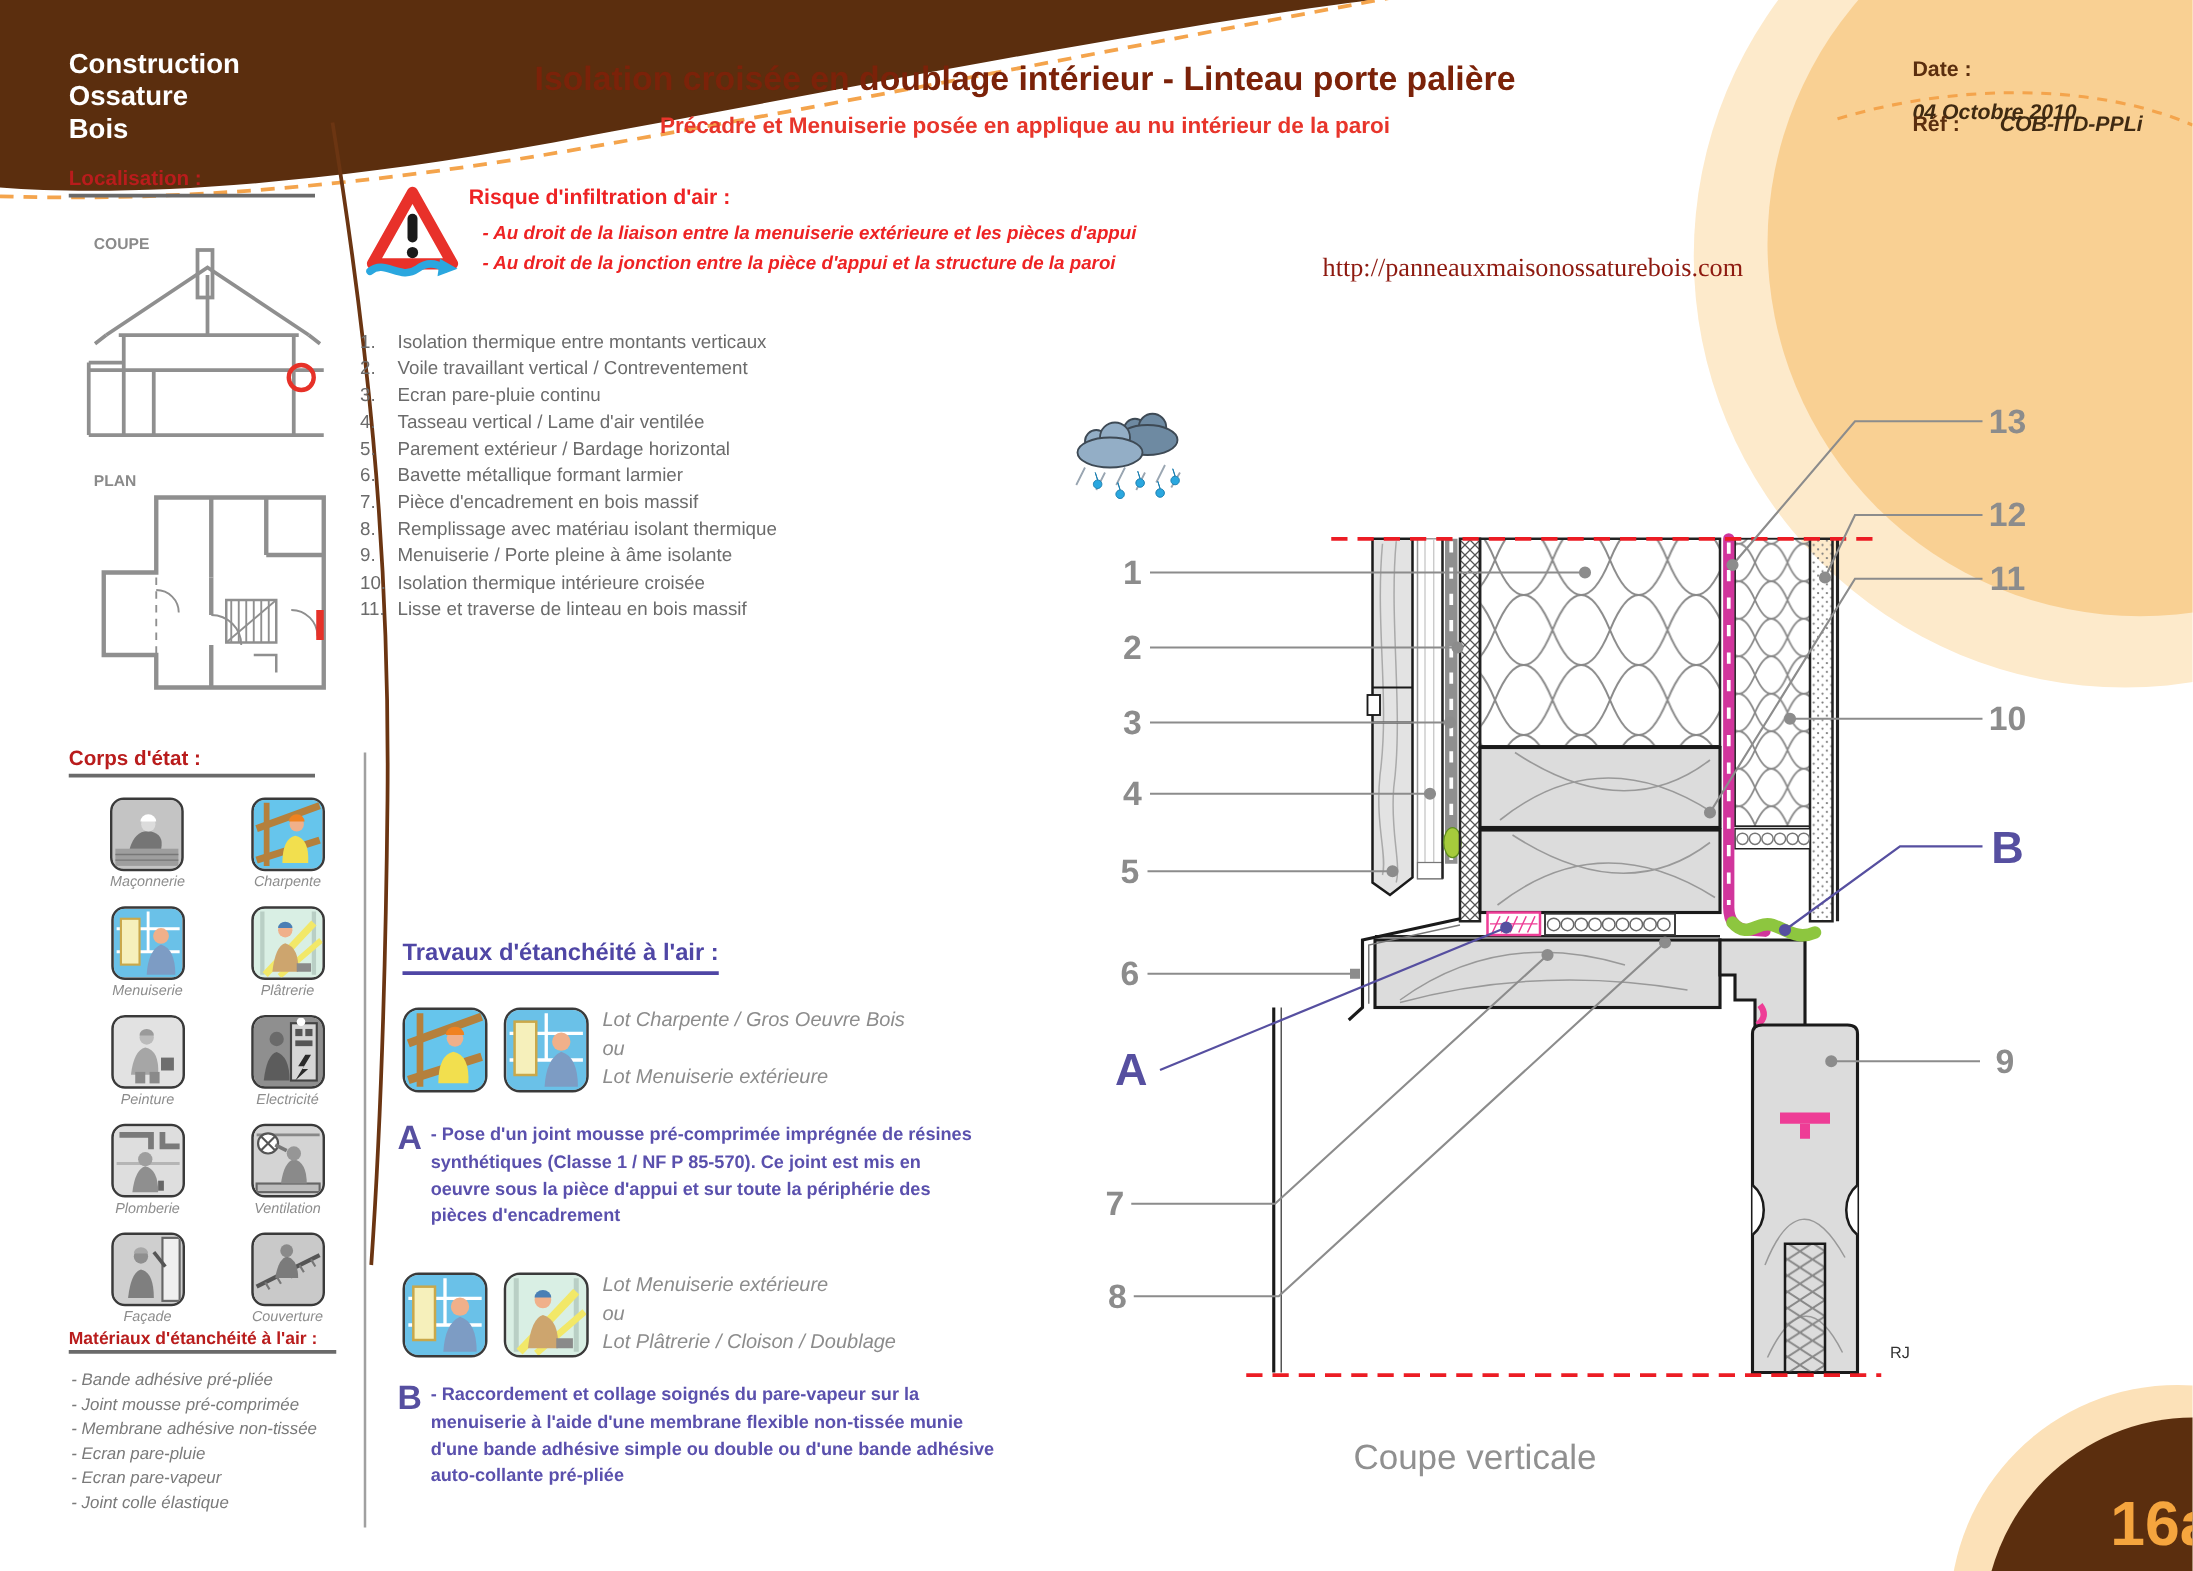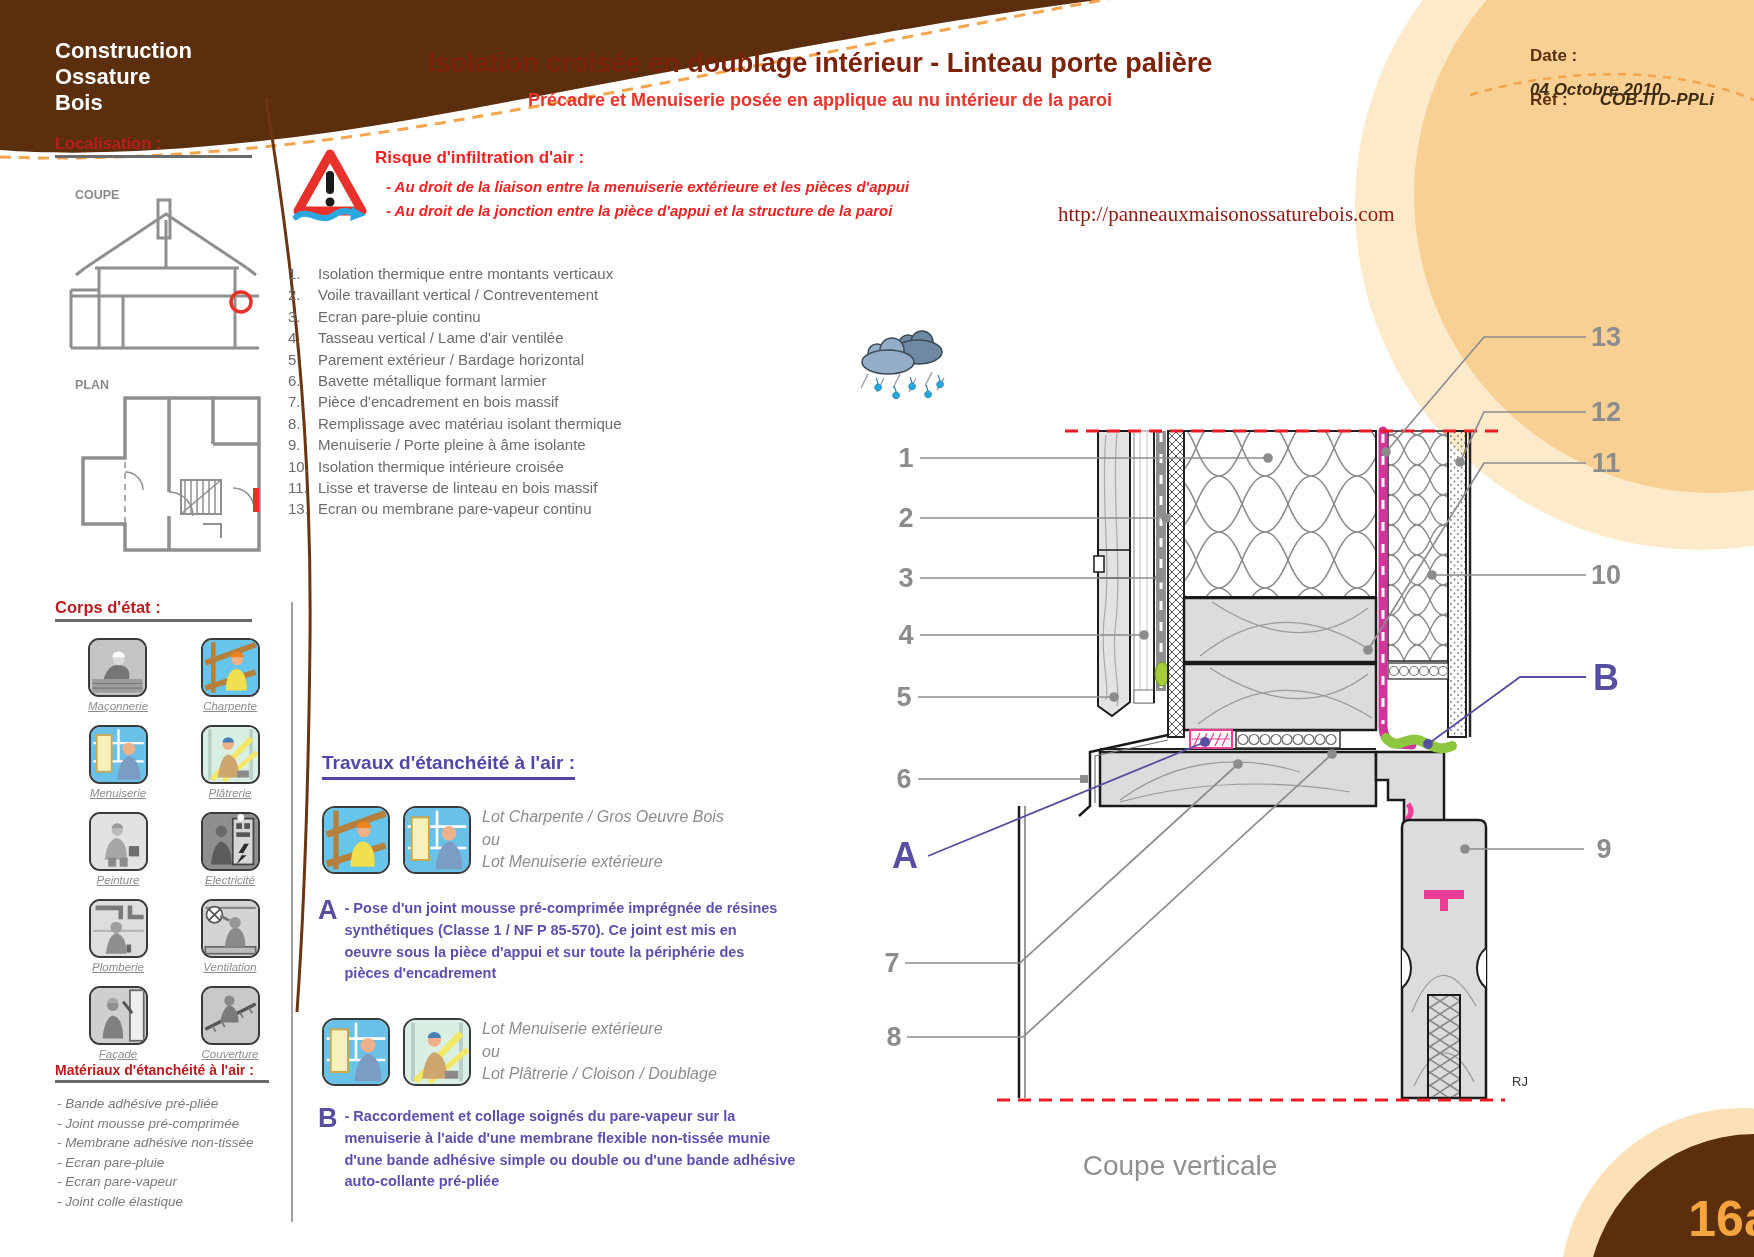--- a/index.html
+++ b/index.html
@@ -20,21 +20,21 @@
   .badge16{left:1658px;top:1190px;width:144px;text-align:center;font-size:50px;font-weight:bold;color:#f5a53e;z-index:4;}
   
   .sec-title{color:#b91c1c;font-weight:bold;border-bottom:3px solid #6a6a6a;padding-bottom:2px;z-index:3;}
   .loc-title{left:55px;top:134px;width:197px;font-size:16.5px;}
   .corps-title{left:55px;top:598px;width:197px;font-size:16.5px;}
   .mat-title{left:55px;top:1062px;width:214px;font-size:14px;}
   .mini-label{color:#8a8a8a;font-weight:bold;font-size:12.5px;z-index:3;}
   .trades{left:62px;top:638px;width:225px;display:grid;grid-template-columns:112px 112px;row-gap:13px;justify-items:center;z-index:3;}
   .tile{width:55px;height:55px;border:2px solid #3a3a3a;border-radius:11px;overflow:hidden;box-shadow:inset -2px -2px 0 rgba(0,0,0,.22);background:#ddd;}
   .tile svg{display:block;width:100%;height:100%;}
-  .tlabel{color:#8c8c8c;font-style:italic;font-size:11.5px;text-align:center;margin-top:3px;text-decoration:underline;}
+  .tlabel{color:#8c8c8c;font-style:italic;font-size:11.5px;text-align:center;margin-top:3px;}
   .mat-list{left:57px;top:1094px;width:230px;color:#7a7a7a;font-style:italic;font-size:13.5px;line-height:19.6px;z-index:3;}
   
   .warn-title{left:375px;top:148px;font-size:17px;font-weight:bold;color:#ee2324;z-index:3;}
   .warn-line{left:386px;font-size:15px;font-weight:bold;font-style:italic;color:#ee2324;z-index:3;}
   
   .legend{left:288px;top:263px;width:420px;z-index:3;color:#6b6b6b;font-size:15px;line-height:21.4px;}
   .legend .row{display:flex;}
   .legend .num{width:30px;flex:none;}
   
   .trav-title{left:322px;top:752px;font-size:19px;font-weight:bold;color:#4f46a5;border-bottom:3px solid #4f46a5;padding-bottom:3px;z-index:3;}
@@ -133,24 +133,20 @@
       <span class="num">9.</span>
       <span>Menuiserie / Porte pleine à âme isolante</span>
     </div>
   <div class="row">
       <span class="num">10.</span>
       <span>Isolation thermique intérieure croisée</span>
     </div>
   <div class="row">
       <span class="num">11.</span>
       <span>Lisse et traverse de linteau en bois massif</span>
-    </div>
-  <div class="row">
-      <span class="num">13.</span>
-      <span>Ecran ou membrane pare-vapeur continu</span>
     </div>
 </div>
 
 <div class="abs sec-title loc-title">Localisation :</div>
 <div class="abs mini-label" style="left:75px;top:188px;">COUPE</div>
 <svg class="abs svgbox" style="left:63px;top:198px;" width="210" height="155" viewBox="0 0 210 155">
   <g fill="none" stroke="#8f8f8f" stroke-width="3">
     <rect x="95" y="2" width="12" height="38"></rect>
     <path d="M22,70 L103,16 L184,70"></path>
     <path d="M22,70 l-9,7 M184,70 l9,7"></path>

